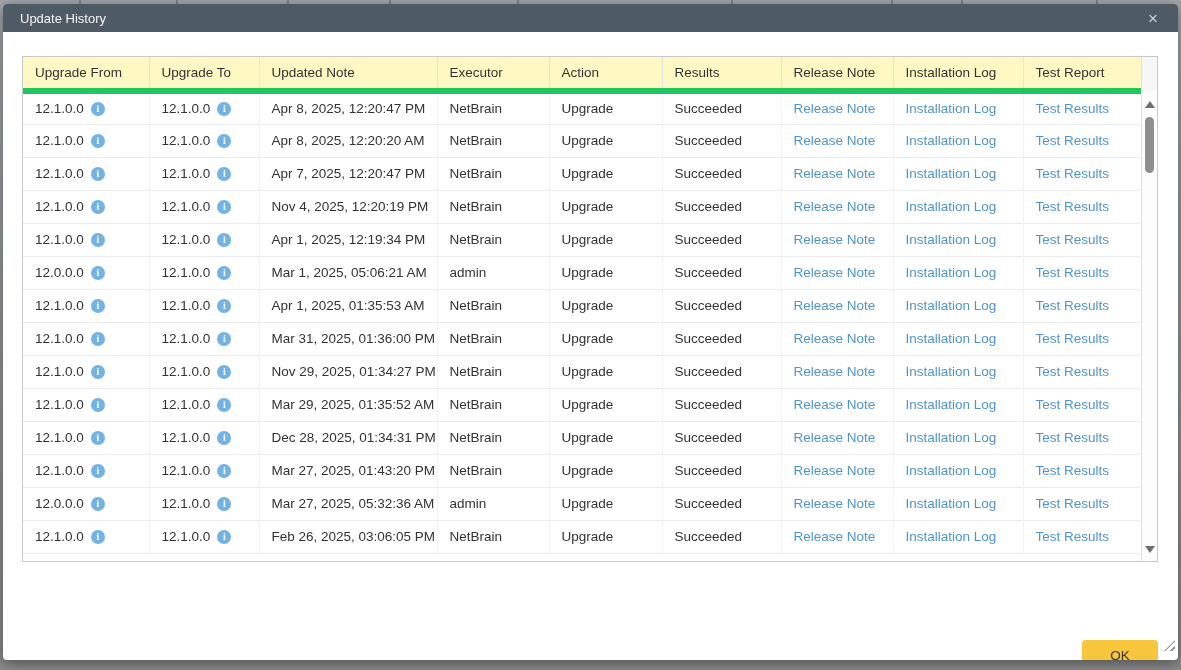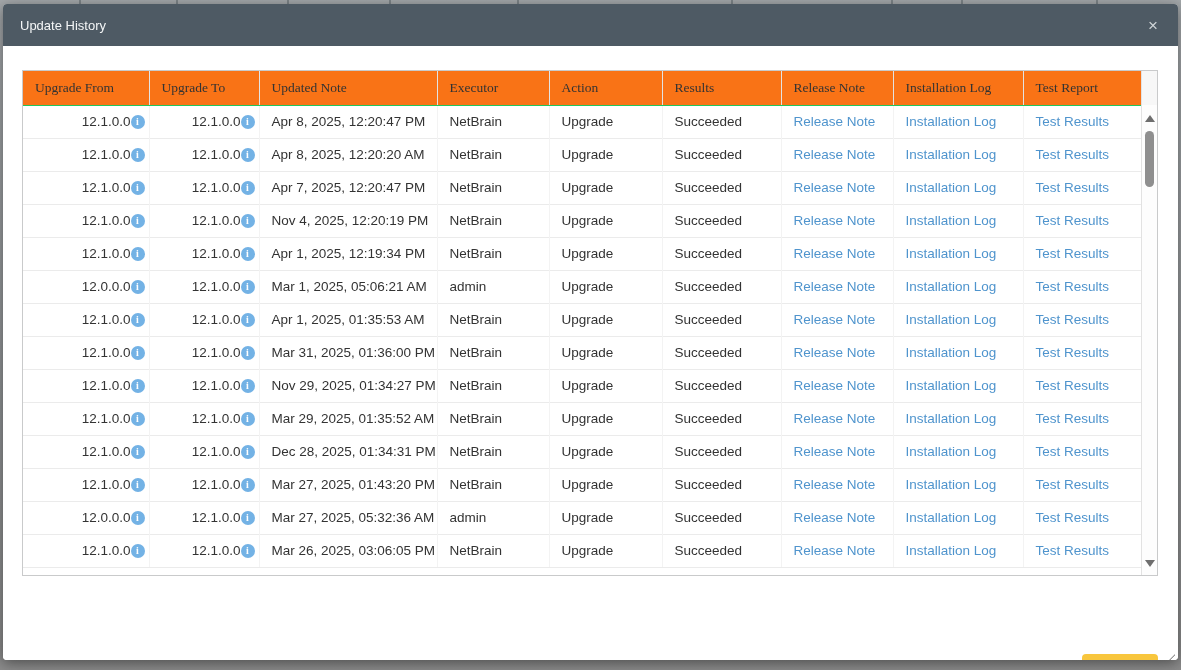--- a/index.html
+++ b/index.html
@@ -27,53 +27,53 @@
         transparent 391px 517px, #7d8488 517px 519px, transparent 519px 731px, #7d8488 731px 733px,
         transparent 733px 891px, #7d8488 891px 893px, transparent 893px 961px, #7d8488 961px 963px,
         transparent 963px 1096px, #7d8488 1096px 1098px, transparent 1098px);
   }
   .dialog{
     position:absolute;left:3px;top:4px;width:1175px;height:656px;
     background:#ffffff;border-radius:4px;overflow:hidden;
     box-shadow:0 3px 14px rgba(0,0,0,.45);
   }
   .titlebar{
-    height:42px;background:var(--titlebar);
+    height:28px;background:var(--titlebar);
     display:flex;align-items:center;justify-content:space-between;
     padding:0 16px 0 17px;
   }
   .titlebar .title{color:#f4f6f7;font-size:13px;}
   .close-btn{
     color:#cfd4d7;font-size:17px;line-height:1;cursor:pointer;
     width:18px;height:18px;display:flex;align-items:center;justify-content:center;
   }
   .body{position:relative;height:622px;background:#fff;}
 
   .table-wrap{
     position:absolute;left:19px;top:24px;width:1136px;height:506px;
     border:1px solid #c9cacb;background:#fff;
   }
   table{border-collapse:collapse;table-layout:fixed;width:1118px;font-size:13.5px;}
   col.c1{width:126px}col.c2{width:110px}col.c3{width:178px}col.c4{width:112px}
   col.c5{width:113px}col.c6{width:119px}col.c7{width:112px}col.c8{width:130px}col.c9{width:118px}
   thead th{
-    height:34px;background:#f97316;font-weight:400;color:var(--text);
-    text-align:left;padding:0 4px 0 12px;border-bottom:1px solid #22c55e;
-    border-left:1px solid #e3e3e3;white-space:nowrap;overflow:hidden;font-family:Liberation Serif, serif;
+    height:34px;background:#fef9c3;font-weight:400;color:var(--text);
+    text-align:left;padding:0 4px 0 12px;border-bottom:6px solid #22c55e;
+    border-left:1px solid #e3e3e3;white-space:nowrap;overflow:hidden;
   }
   thead th:first-child{border-left:none;}
   tbody td{
     height:33px;padding:0 4px 0 12px;border-top:1px solid #ebebeb;
     border-left:1px solid #f3f3f3;white-space:nowrap;overflow:hidden;
     color:var(--text);
   }
   tbody tr:first-child td{border-top:none;}
   tbody td:first-child{border-left:none;}
   tbody tr:last-child td{border-bottom:1px solid #ebebeb;}
-  .ver-cell{display:flex;align-items:center;justify-content:flex-end;}
+  .ver-cell{display:flex;align-items:center;gap:7px;}
   .info-dot{
     width:14px;height:14px;border-radius:50%;background:var(--info);
     color:#fff;font-size:10px;font-weight:bold;font-family:"Liberation Serif",serif;
     display:inline-flex;align-items:center;justify-content:center;cursor:pointer;flex:none;
   }
   a.cell-link{color:var(--link);text-decoration:none;cursor:pointer;}
 
   
   .vscroll{
     position:absolute;top:0;right:0;width:16px;height:100%;
@@ -431,21 +431,21 @@
               <span>12.1.0.0</span>
               <span class="info-dot">i</span>
             </span>
           </td>
           <td>
             <span class="ver-cell">
               <span>12.1.0.0</span>
               <span class="info-dot">i</span>
             </span>
           </td>
-          <td>Mar 26, 2025, 03:06:05 PM</td>
+          <td>Feb 26, 2025, 03:06:05 PM</td>
           <td>NetBrain</td>
           <td>Upgrade</td>
           <td>Succeeded</td>
           <td><a class="cell-link">Release Note</a></td>
           <td><a class="cell-link">Installation Log</a></td>
           <td><a class="cell-link">Test Results</a></td>
         </tr>
       </tbody>
       </table>
 

